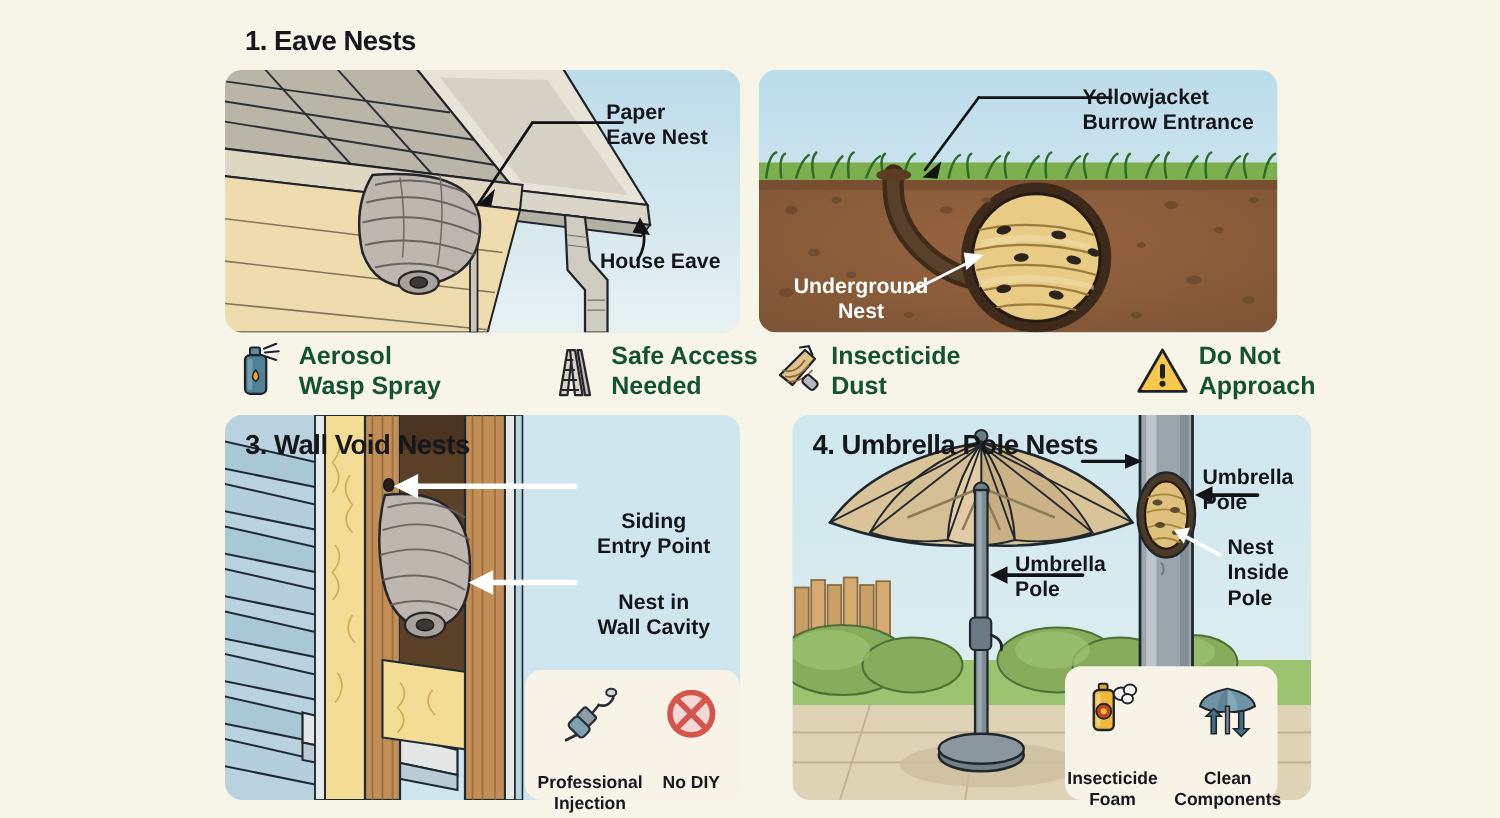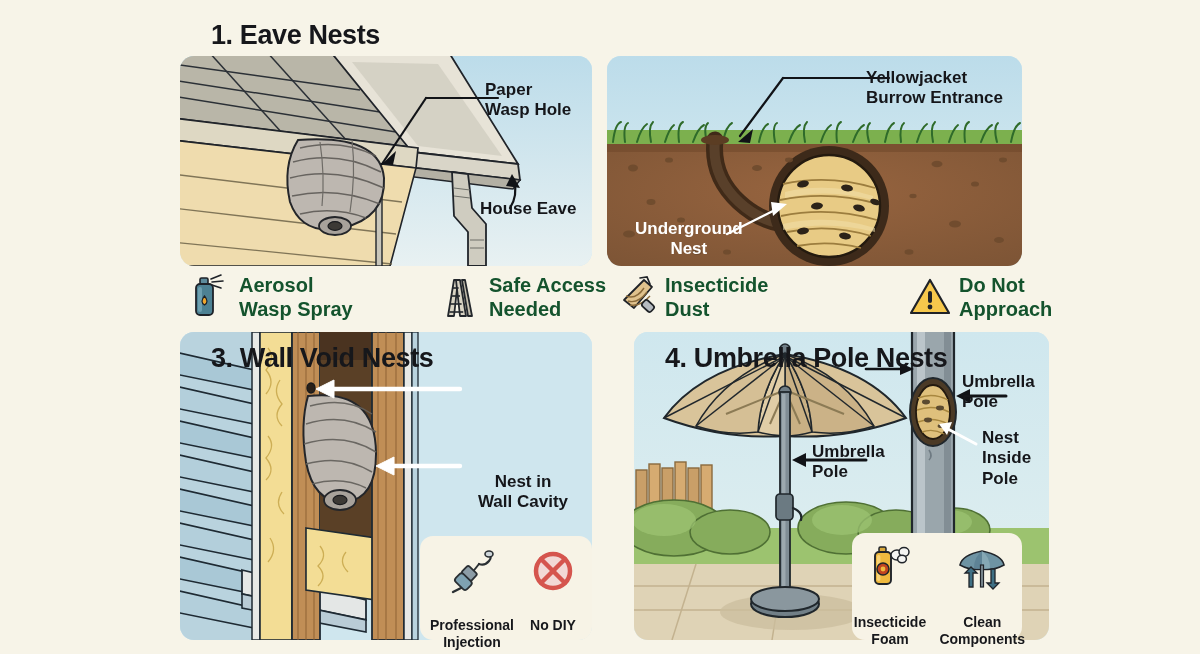--- a/index.html
+++ b/index.html
@@ -9,26 +9,25 @@
     font-family: "Liberation Sans", sans-serif;
     color: #15161a;
     overflow: hidden;
     position: relative;
   }
   .board { position: absolute; inset: 0; }
 
   
   .ptitle {
     position: absolute;
-    font-size: 27px;
+    font-size: 22px;
     font-weight: bold;
     letter-spacing: -0.4px;
     color: #16171b;
     white-space: nowrap;
-    margin-left: 15px;
   }
   #t1 { left: 196px; top: 20px; }
   #t2 { left: 622px; top: 20px; }
 
   
   .card {
     position: absolute;
     border-radius: 14px;
     overflow: hidden;
     background: #cfe6ee;
@@ -167,21 +166,21 @@
         <path d="M318 42 L246 42"></path>
         <path d="M246 42 L202 108"></path>
       </g>
       <polygon points="202,108 216,95 213,109" fill="#111317"></polygon>
       <g stroke="#111317" stroke-width="2.2" fill="none" stroke-linecap="round">
         <path d="M330 152 Q338 140 334 124"></path>
       </g>
       <polygon points="332,118 340,132 326,130" fill="#111317"></polygon>
     </svg>
     <div class="callout" style="left:305px; top:24px;">Paper
-Wasp Hole</div>
+Eave Nest</div>
     <div class="callout" style="left:300px; top:143px;">House Eave</div>
   </div>
 
   <div class="frow" id="f1a">
     <span class="fico">
       <svg viewBox="0 0 44 46">
         <rect x="12" y="4" width="8" height="6" rx="1.5" fill="#5d8b9c" stroke="#1e2228" stroke-width="1.6"></rect>
         <rect x="8" y="10" width="17" height="31" rx="4" fill="#4d8193" stroke="#1e2228" stroke-width="1.8"></rect>
         <rect x="10" y="13" width="4" height="25" rx="2" fill="#7fb0c0" opacity=".65"></rect>
         <path d="M16.5 22 q5 6 0 9 q-5 -3 0 -9 z" fill="#f0a72c" stroke="#1e2228" stroke-width="1.2"></path>
@@ -429,20 +428,22 @@
       <ellipse cx="131" cy="56" rx="4" ry="5" fill="#2a2018" stroke="#14181c" stroke-width="1.3"></ellipse>
 
       <g stroke="#ffffff" stroke-width="4.4" fill="none" stroke-linecap="round">
         <path d="M280 57 L146 57"></path>
         <path d="M280 134 L206 134"></path>
       </g>
       <polygon points="136,57 154,48 154,66" fill="#ffffff" stroke="#ffffff" stroke-width="1"></polygon>
       <polygon points="196,134 214,125 214,143" fill="#ffffff" stroke="#ffffff" stroke-width="1"></polygon>
     </svg>
     <div class="ptitle" style="position:absolute; left:16px; top:11px;">3. Wall Void Nests</div>
+    <div class="callout center" style="left:288px; top:75px; width:110px;">Siding
+Entry Point</div>
     <div class="callout center" style="left:288px; top:140px; width:110px;">Nest in
 Wall Cavity</div>
   </div>
 
   <div class="inset" id="inset3">
     <div class="icell">
       <span class="gfx">
         <svg viewBox="0 0 50 46">
           <path d="M41 5 q5 3 1 8 q-4 5 -10 3" fill="none" stroke="#2a2f33" stroke-width="2.2" stroke-linecap="round"></path>
           <ellipse cx="42" cy="6" rx="4" ry="3" fill="#cfd6da" stroke="#2a2f33" stroke-width="1.6"></ellipse>

